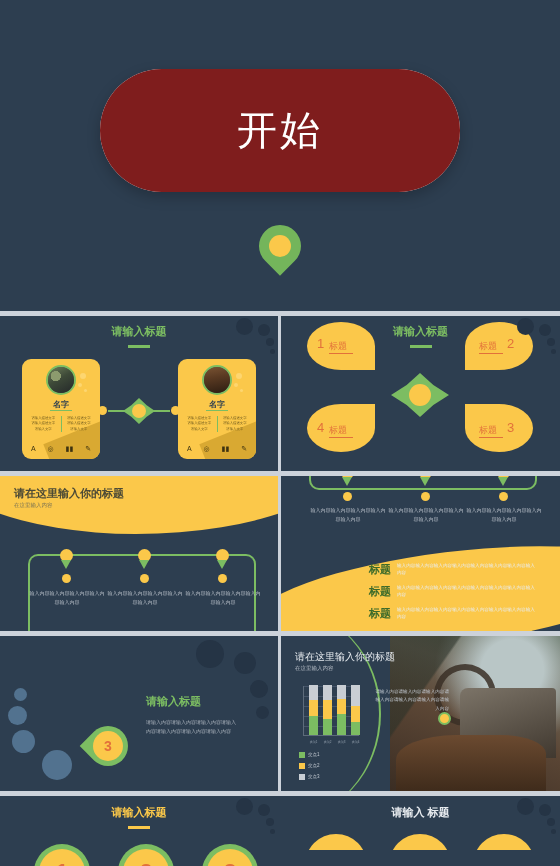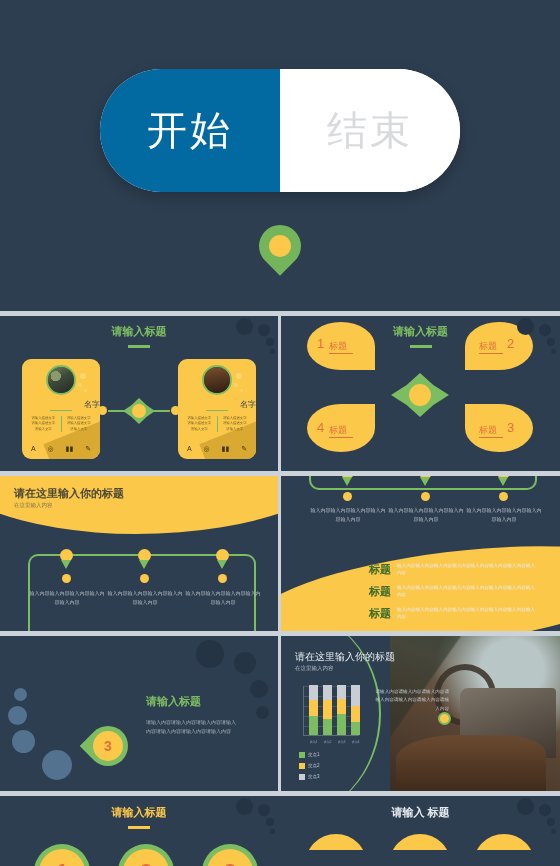--- a/index.html
+++ b/index.html
@@ -17,21 +17,21 @@
   
   #hero{ left:0; top:0; width:560px; height:311px; }
   .toggle{
     position:absolute; left:100px; top:69px; width:360px; height:123px;
     border-radius:62px; background:#fff; overflow:hidden;
     box-shadow:0 5px 14px rgba(0,0,0,.22);
     display:flex;
   }
   .toggle .half{ flex:1; display:flex; align-items:center; justify-content:center;
     font-size:40px; letter-spacing:3px; }
-  .toggle .on{ background:#0369a1; color:#ffffff; }
+  .toggle .on{ background:#7f1d1d; color:#ffffff; }
   .toggle .off{ background:#ffffff; color:#d8dadd; }
 
   .pin{ position:absolute; left:259px; top:225px; width:42px; height:52px; }
   .pin .drop{
     position:absolute; left:0; top:0; width:42px; height:42px; border-radius:50% 50% 50% 0;
     transform:rotate(-45deg); background:#74b55b;
   }
   .pin .inner{
     position:absolute; left:10px; top:10px; width:22px; height:22px; border-radius:50%;
     background:#fbc84a;
@@ -57,22 +57,22 @@
           background:#d9a932; transform:rotate(-22deg); }
   .pcard .avatar{ position:absolute; left:24px; top:6px; width:30px; height:30px; border-radius:50%;
           border:2px solid #7cbd62; overflow:hidden; background:#4a5a43; }
   .pcard .avatar .ph{ position:absolute; inset:0;
           background:
             radial-gradient(circle at 30% 35%, #8c9b6e 0 20%, transparent 21%),
             linear-gradient(150deg,#6f7f5b 0%,#3e4a38 45%,#24282a 100%); }
   .pcard .avatar.b .ph{
           background:linear-gradient(170deg,#7a5433 0%,#5a3a22 40%,#2c1d12 100%); }
   .pcard .bub{ position:absolute; border-radius:50%; background:#fdd670; }
-  .pcard .name{ position:absolute; left:0; top:40px; width:78px; text-align:right;
-          font-size:8px; color:#2d3e50; font-weight:normal; }
+  .pcard .name{ position:absolute; left:0; top:40px; width:78px; text-align:center;
+          font-size:8px; color:#2d3e50; font-weight:bold; }
   .pcard .nl{ position:absolute; left:28px; top:51px; width:22px; height:1px; background:#7cbd62; }
   .pcard .cols{ position:absolute; left:8px; top:57px; width:62px; display:flex; gap:4px; }
   .pcard .cols .c{ flex:1; font-size:3.4px; line-height:1.55; color:#6f5a1d; text-align:center;
           word-break:break-all; }
   .pcard .divv{ width:1px; background:#7cbd62; }
   .pcard .icons{ position:absolute; left:9px; bottom:6px; width:60px; display:flex;
           justify-content:space-between; font-size:7px; color:#3d3210; }
 
   .connector{ position:absolute; left:96px; top:86px; width:86px; height:18px; }
   .connector .ln{ position:absolute; left:12px; top:8px; width:62px; height:2px; background:#7cbd62; }
@@ -197,21 +197,20 @@
   .ccirc i{ position:absolute; left:18px; top:27px; width:26px; height:1.5px; background:#3d6b2a; }
 </style>
 </head>
 <body>
 
 <div id="page">
 
   <div class="panel" id="hero">
     <div class="toggle">
       <div class="half on">开始</div>
-      <div class="half off">结束</div>
     </div>
     <div class="pin">
       <div class="drop"></div>
       <div class="inner"></div>
     </div>
   </div>
   <div class="sep-h" style="top:311px"></div>
 
   <div class="panel" id="p1">
     <div class="hd">

